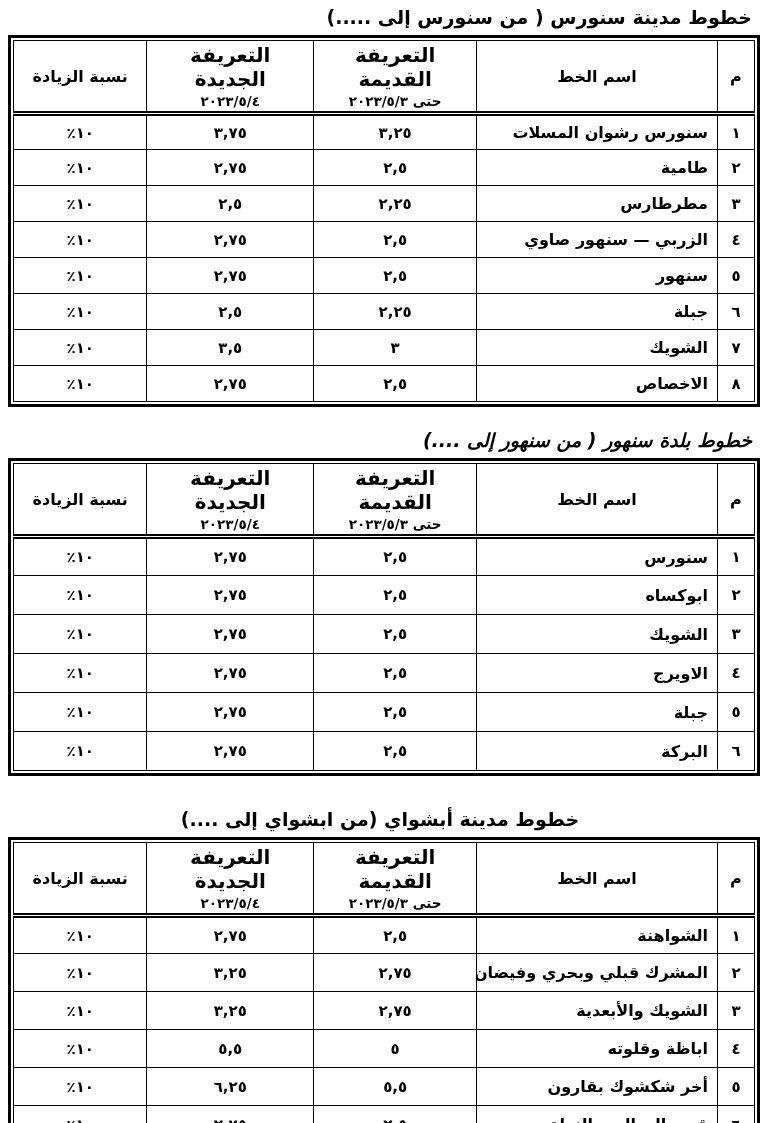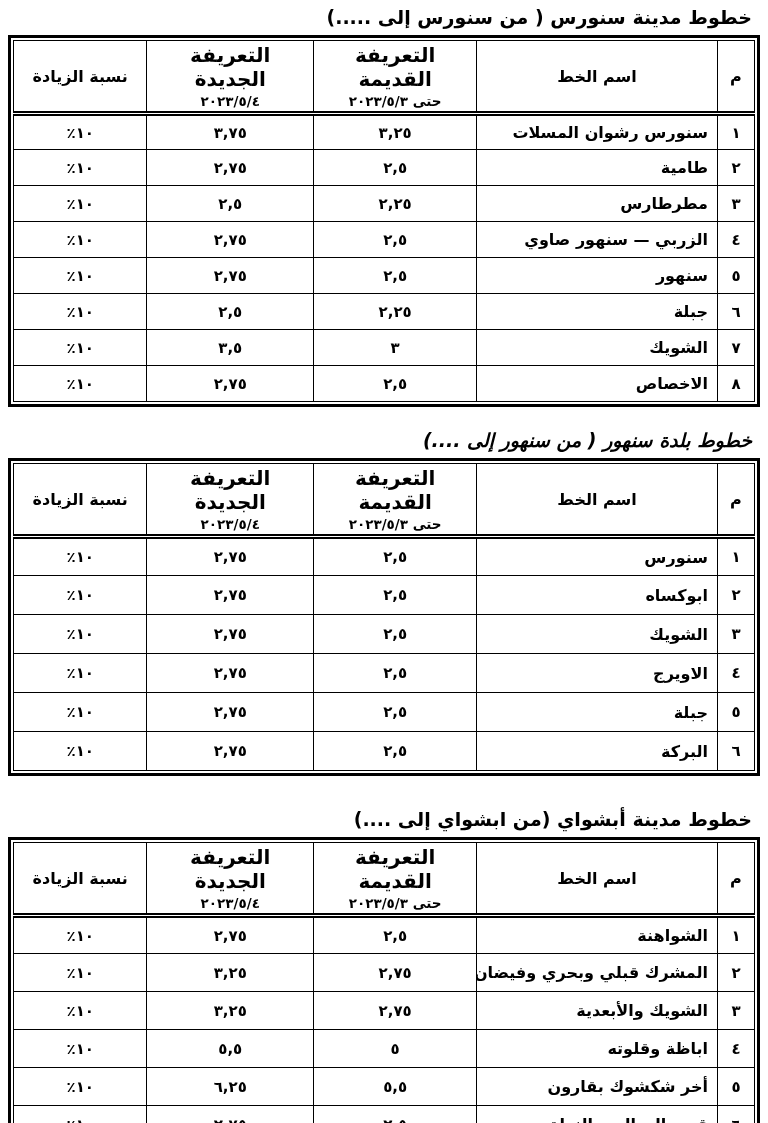--- a/index.html
+++ b/index.html
@@ -15,21 +15,21 @@
   .page { width: 768px; height: 1123px; padding: 4px 8px; overflow: hidden; }
 
   .table-block { margin-bottom: 10px; }
   .table-title {
     font-size: 19px; font-weight: bold;
     text-align: right;
     padding: 2px 8px 7px 0;
     white-space: nowrap;
   }
   .table-block:nth-child(2) .table-title { padding-top: 12px; font-style: italic; }
-  .table-block:nth-child(3) .table-title { padding-top: 22px; }
+  .table-block:nth-child(3) .table-title { padding-top: 22px; text-align: center; }
 
   .table-frame { border: 3px solid #000; padding: 2px; background: #fff; }
 
   .tariff-table {
     width: 100%;
     border-collapse: collapse;
     table-layout: fixed;
     border: 1px solid #000;
   }
   col.c-num  { width: 5%; }

